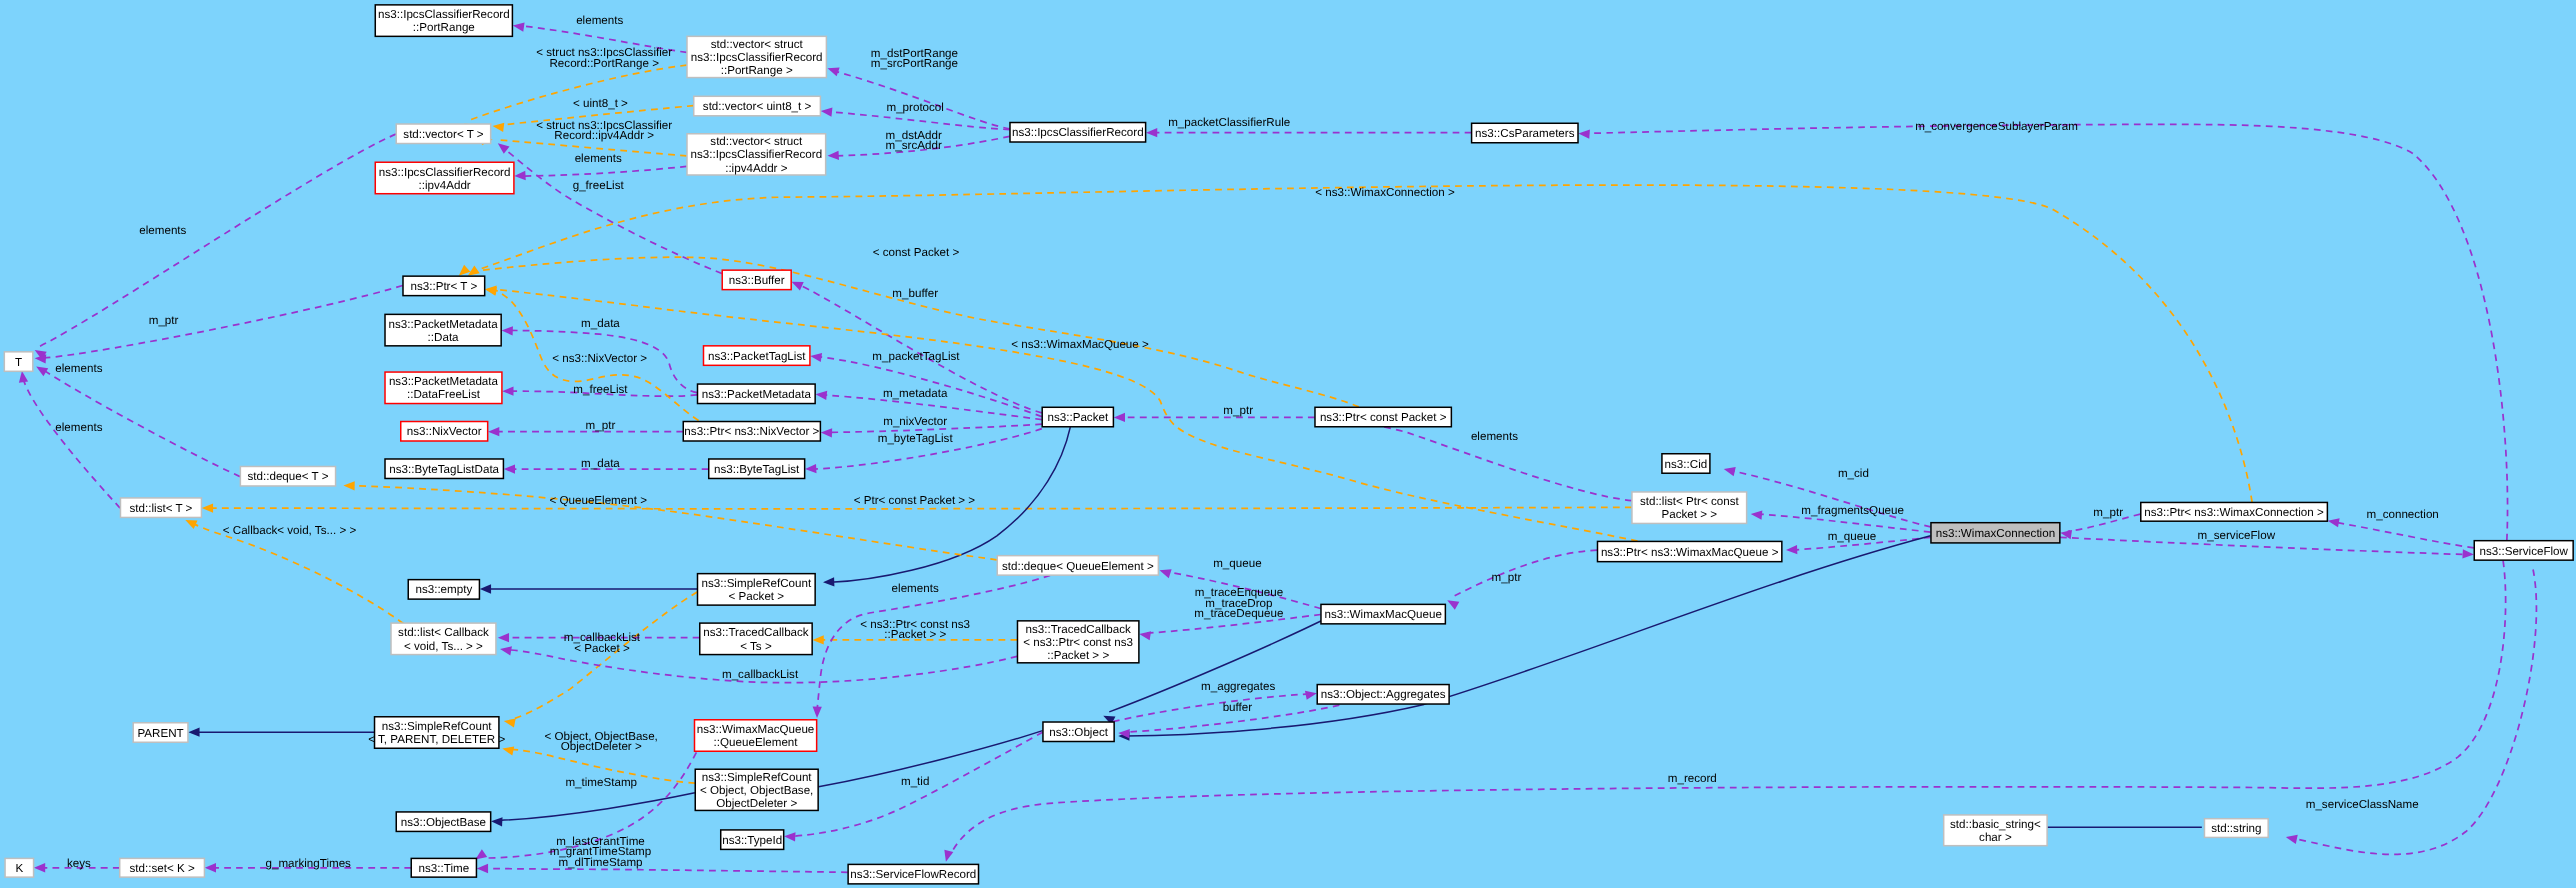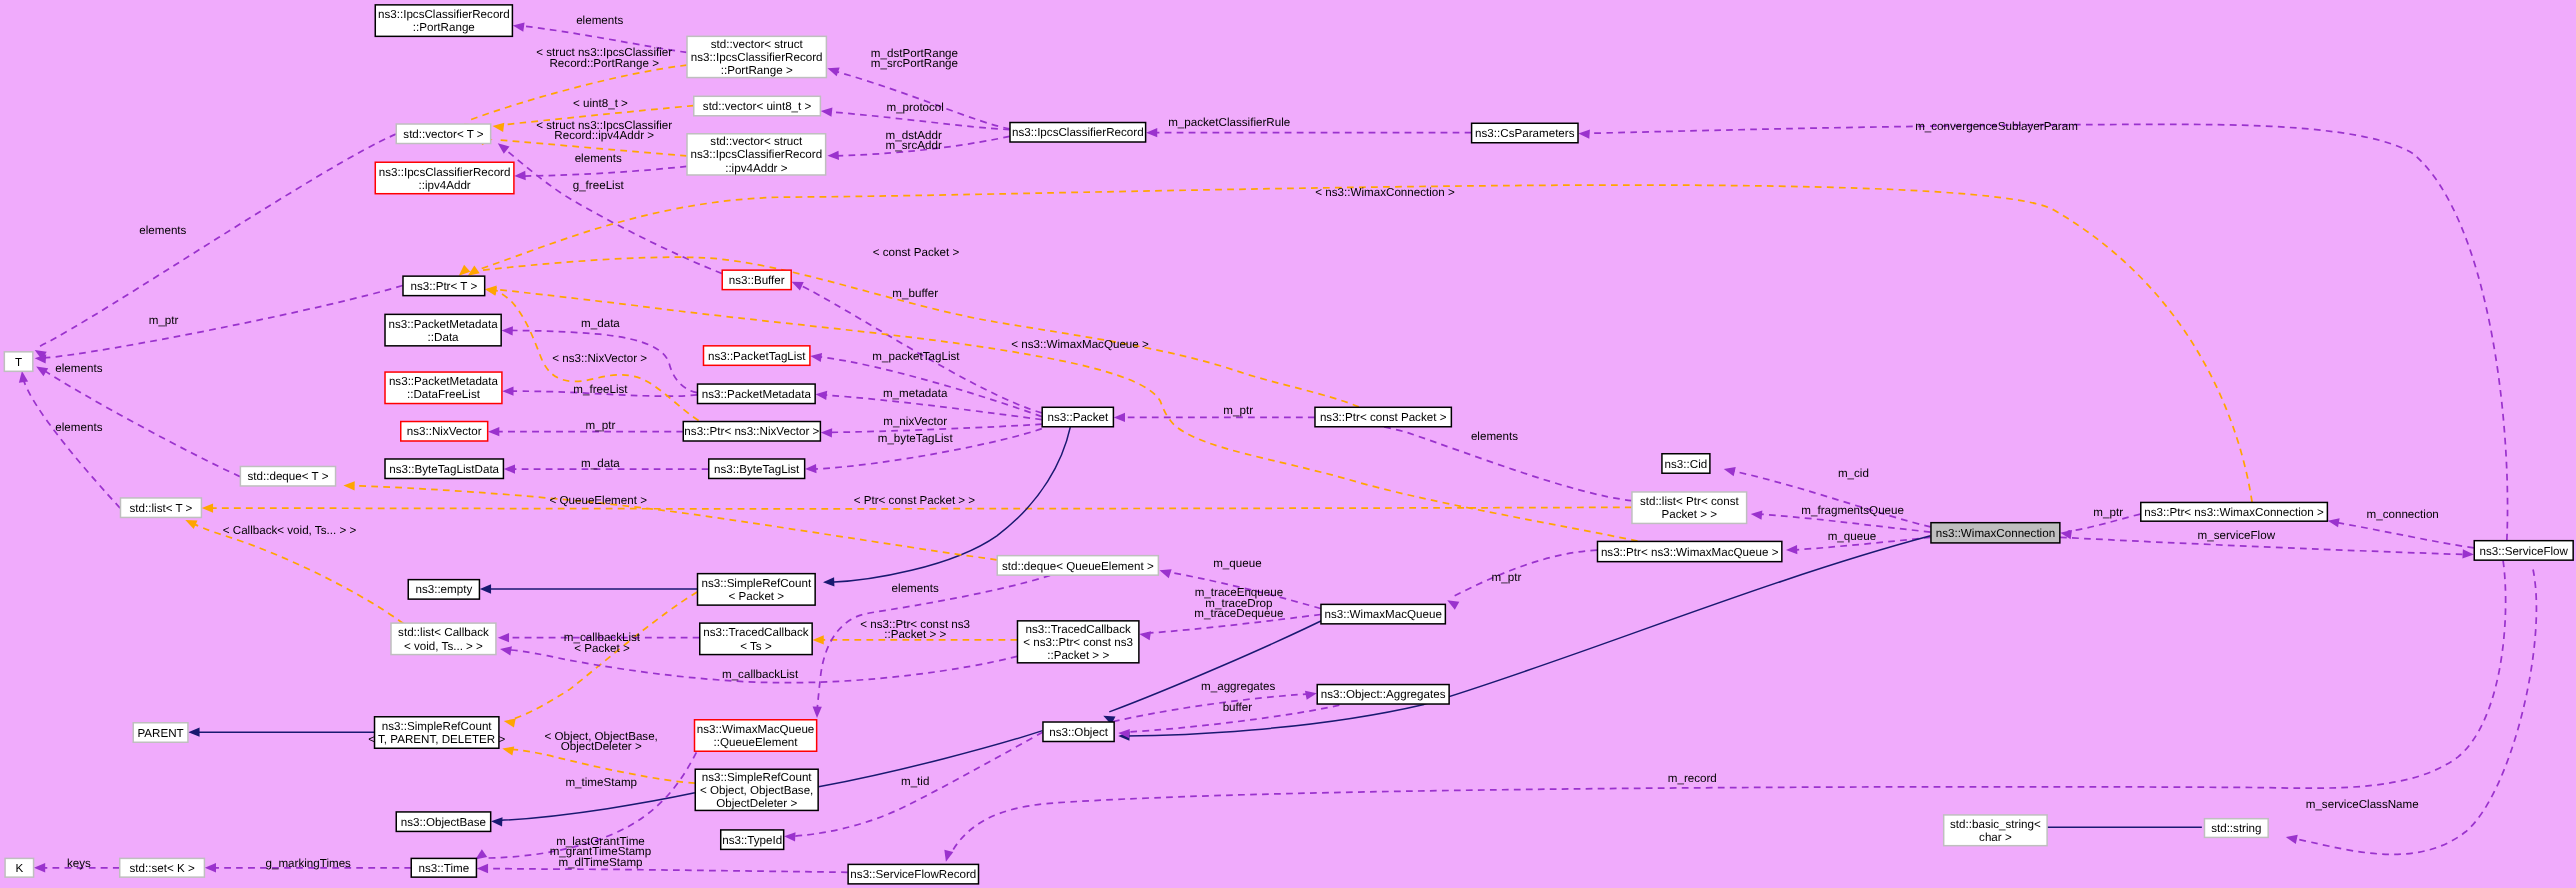--- a/index.html
+++ b/index.html
@@ -1,16 +1,16 @@
 <!DOCTYPE html>
 <html style="font-size:12px"><head>
 <meta charset="utf-8">
 <style>
   html,body{margin:0;padding:0;background:#ffffff;-webkit-font-smoothing:antialiased;text-rendering:geometricPrecision;}
-  #canvas{position:relative;width:2576px;height:888px;background:#f0abfc;overflow:hidden;
+  #canvas{position:relative;width:2576px;height:888px;background:#7dd3fc;overflow:hidden;
           font-family:"Liberation Sans", sans-serif;}
   svg#graph{position:absolute;left:0;top:0;width:2576px;height:888px;display:block;}
   .nodebox{fill:#ffffff;}
   .nb-black{stroke:#000000;stroke-width:2;}
   .nb-red{stroke:#ff0000;stroke-width:2;}
   .nb-grey{stroke:#bfbfbf;stroke-width:2;}
   .nb-center{stroke:#000000;stroke-width:2;fill:#bfbfbf;}
   text{font-family:"Liberation Sans", sans-serif;font-size:15.5px;fill:#000000;}
   .nlabel{text-anchor:middle;}
   .elabel{text-anchor:middle;}

